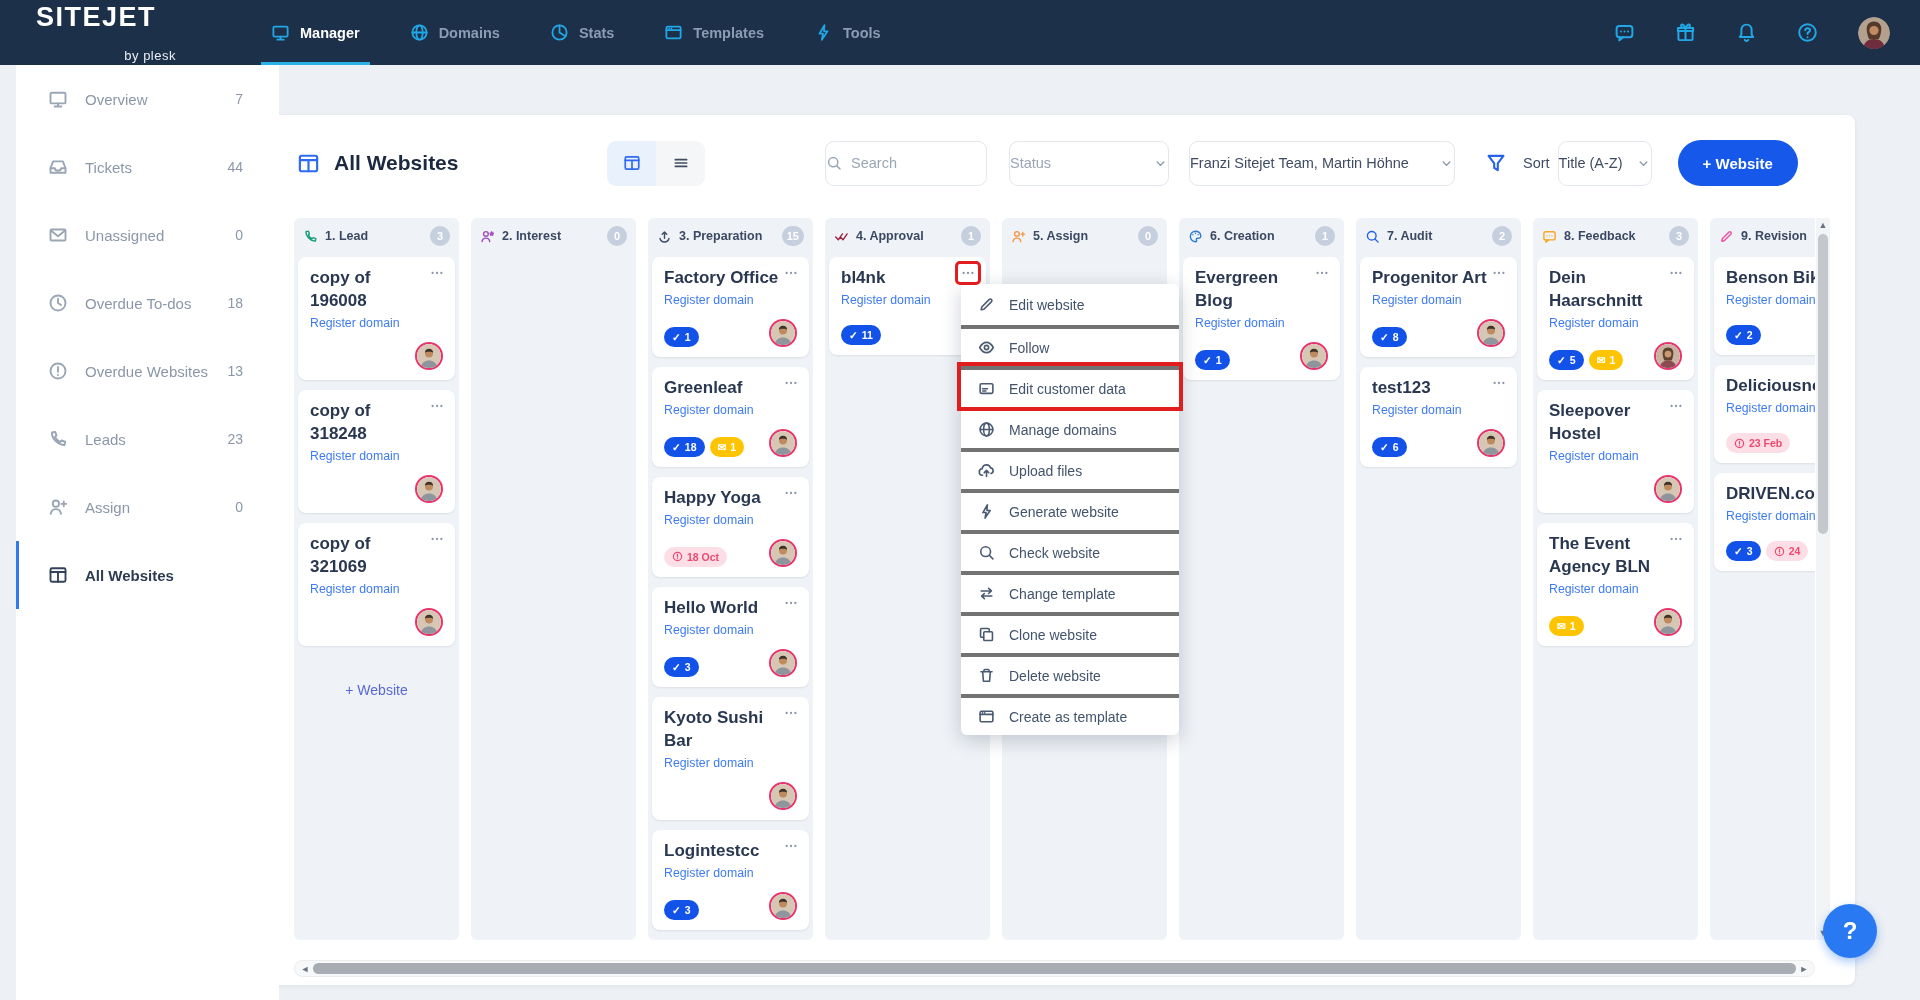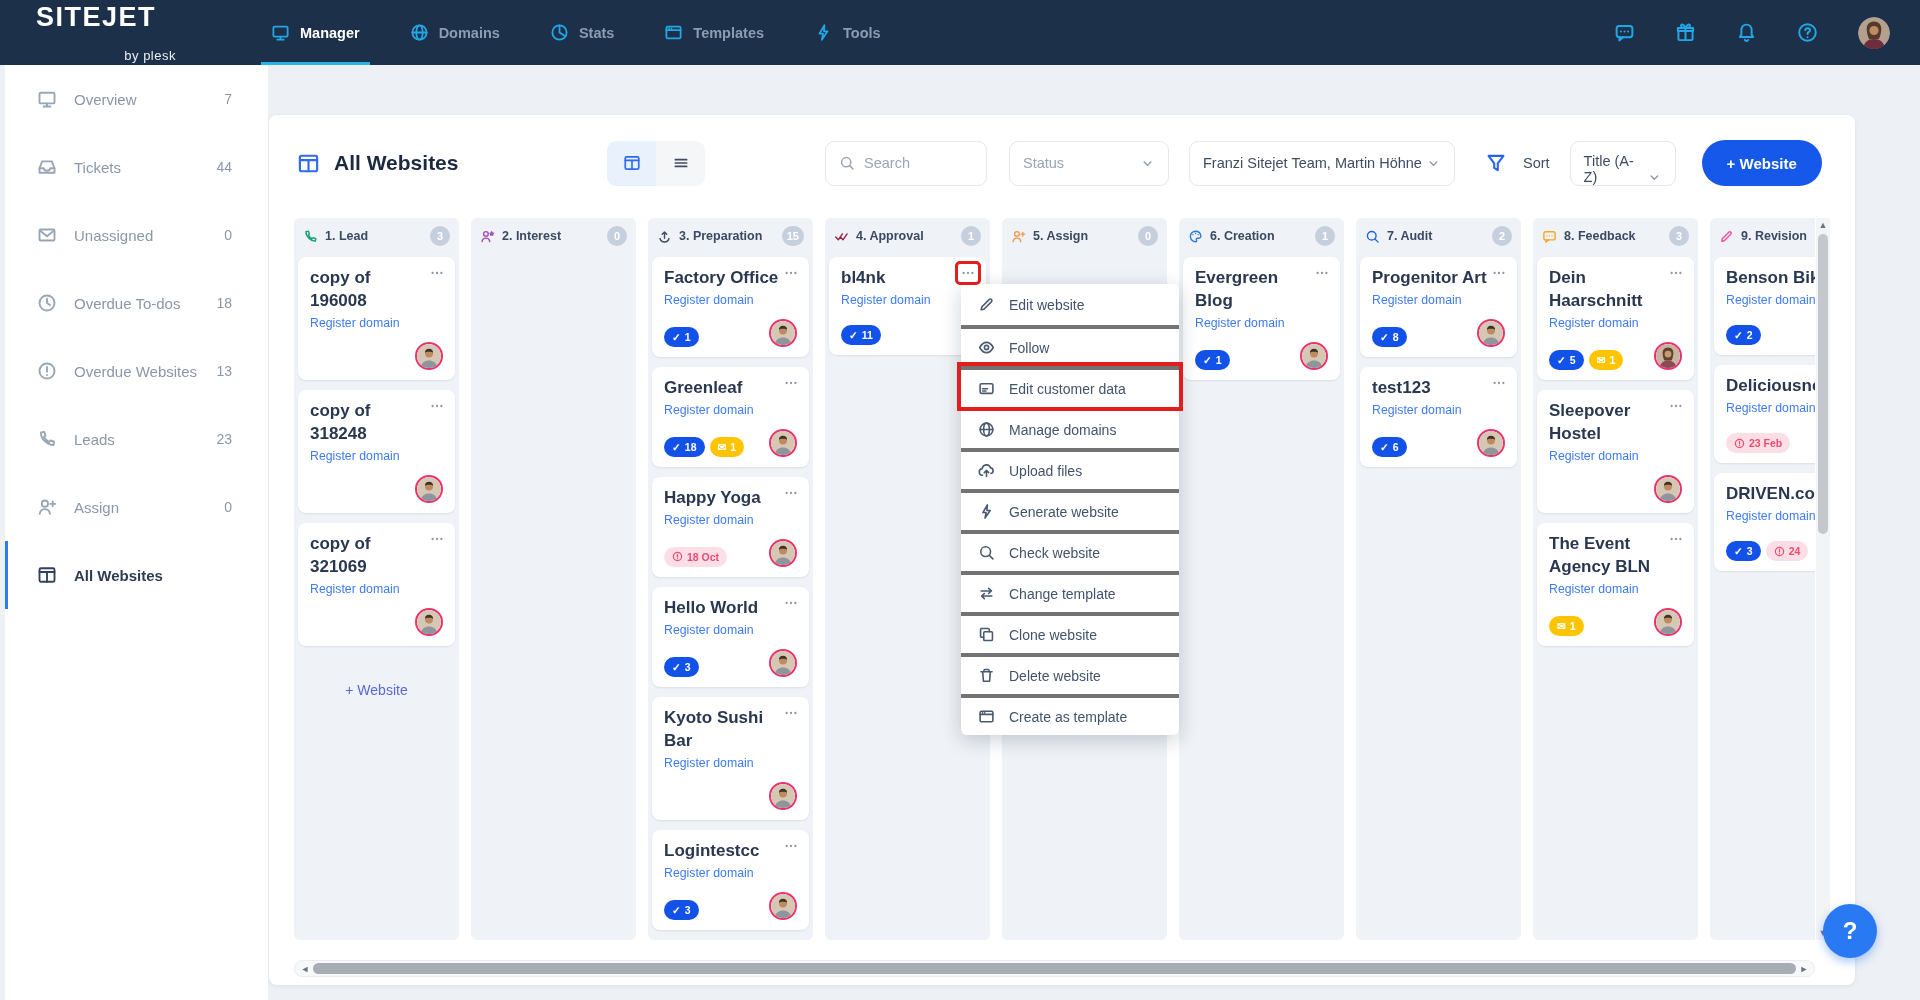--- a/index.html
+++ b/index.html
@@ -16,51 +16,51 @@
   .nav-item { display:flex; align-items:center; gap:10px; height:100%; color:#8b9cb3; font-size:14.5px; font-weight:bold; position:relative; cursor:pointer; }
   .nav-item .i { color:#22a7e6; width:19px; height:19px; }
   .nav-item.active { color:#fff; }
   .nav-item.active::after { content:""; position:absolute; left:-10px; right:-10px; bottom:0; height:3px; background:#29b2e8; }
   .nav-right { margin-left:auto; margin-right:30px; display:flex; align-items:center; gap:40px; }
   .nav-right .i { color:#22a7e6; width:21px; height:21px; cursor:pointer; }
   .nav-avatar { width:32px; height:32px; border-radius:50%; overflow:hidden; cursor:pointer; }
   .nav-avatar svg { width:100%; height:100%; display:block; }
 
   
-  .sidebar { position:absolute; left:5px; top:65px; width:263px; bottom:0; background:#fff; z-index:20; }
+  .sidebar { position:absolute; left:16px; top:65px; width:263px; bottom:0; background:#fff; z-index:20; }
   .side-item { height:68px; display:flex; align-items:center; gap:17px; padding:0 36px 0 32px; font-size:15px; color:#8b97a9; position:relative; cursor:pointer; }
   .side-item .i { width:20px; height:20px; color:#9aa5b5; flex:none; }
   .side-item .count { margin-left:auto; font-size:14px; }
   .side-item.active { color:#2e3c52; font-weight:bold; }
   .side-item.active .i { color:#33415a; }
   .side-item.active::before { content:""; position:absolute; left:0; top:0; bottom:0; width:3px; background:#2f7af0; }
 
   
   .main { position:absolute; left:245px; top:65px; right:0; bottom:0; background:#edf0f4; }
   .board { position:absolute; left:24px; top:50px; right:65px; bottom:15px; background:#fff; border-radius:8px; box-shadow:0 1px 4px rgba(26,39,68,.08); }
 
   .board-header { display:flex; align-items:center; padding:25px 0 0 28px; }
   .title-group { display:flex; align-items:center; gap:14px; width:210px; flex:none; }
   .title-group .i { width:23px; height:23px; color:#2f6bf0; }
   .board-title { font-size:21px; font-weight:bold; color:#1c2940; white-space:nowrap; }
   .view-toggle { margin-left:100px; display:flex; border-radius:9px; overflow:hidden; flex:none; }
   .vt-btn { width:49px; height:45px; display:grid; place-items:center; background:#f4f6f8; color:#3f4c61; cursor:pointer; }
   .vt-btn.active { background:#e9f1fd; color:#2f6bf0; }
-  .ctrl { height:45px; border:1px solid #e3e8ee; border-radius:9px; display:flex; align-items:center; padding:0 13px; font-size:14.5px; background:#fff; }
+  .ctrl { height:45px; border:1px solid #e3e8ee; border-radius:9px; display:flex; align-items:center; padding:0 0; font-size:14.5px; background:#fff; }
   .ctrl .chev { width:15px; height:15px; color:#8b97a9; margin-left:auto; }
   .search-box { margin-left:120px; width:162px; gap:9px; color:#9aa5b5; }
   .search-box .i { width:16px; height:16px; color:#9aa5b5; }
   .search-box input { border:none; outline:none; width:100px; font-size:14.5px; font-family:inherit; color:#3f4c61; background:transparent; }
   .search-box input::placeholder { color:#9aa5b5; }
   .status-box { margin-left:22px; width:160px; color:#9aa5b5; cursor:pointer; }
   .team-box { margin-left:20px; width:266px; color:#3f4c61; cursor:pointer; }
   .team-box span { white-space:nowrap; overflow:hidden; }
   .funnel { margin-left:30px; width:22px; height:22px; color:#2563eb; cursor:pointer; flex:none; }
   .sort-label { margin-left:16px; color:#3f4c61; font-size:14.5px; }
-  .sort-box { margin-left:20px; width:106px; color:#3f4c61; cursor:pointer;align-items:flex-end; }
+  .sort-box { margin-left:8px; width:94px; color:#3f4c61; cursor:pointer; }
   .add-btn { margin-left:26px; height:46px; padding:0 25px; border:none; border-radius:23px; background:#1658e9; color:#fff; font-size:15px; font-weight:bold; font-family:inherit; display:flex; align-items:center; cursor:pointer; }
 
   
   .columns { position:absolute; left:25px; top:103px; right:40px; bottom:45px; display:flex; gap:12px; overflow:hidden; }
   .column { flex:none; width:165px; height:100%; background:#eff2f6; border-radius:6px; padding:4px; }
   .col-header { height:28px; display:flex; align-items:center; gap:7px; padding:0 5px; }
   .col-header .i { width:15px; height:15px; flex:none; }
   .col-title { font-size:12.5px; font-weight:bold; color:#3b4963; flex:1; white-space:nowrap; overflow:hidden; }
   .col-count { min-width:20px; height:20px; padding:0 5px; border-radius:10px; background:#c6cfdd; color:#fff; font-size:11px; font-weight:bold; display:grid; place-items:center; flex:none; }
   .col-cards { margin-top:7px; }

